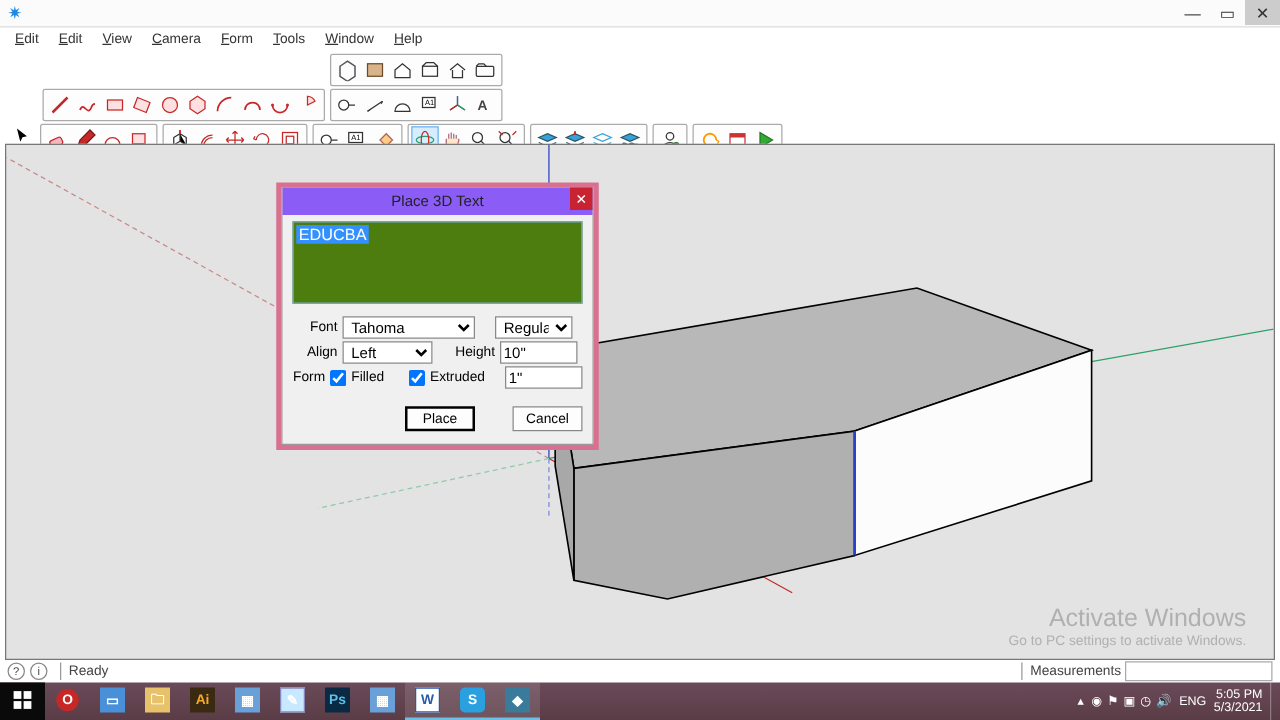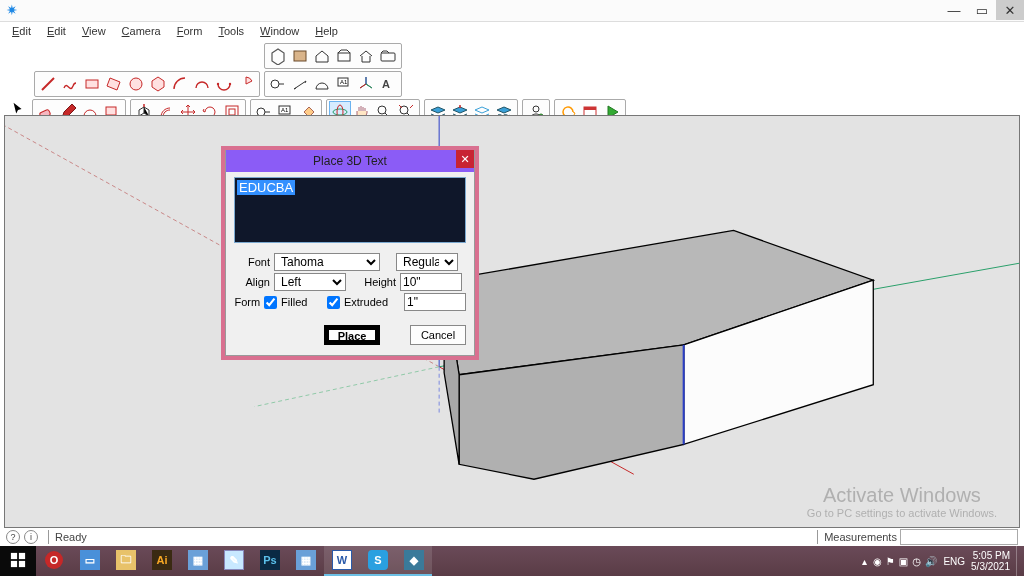--- a/index.html
+++ b/index.html
@@ -23,38 +23,38 @@
   .toolbar-row { display: flex; align-items: center; gap: 2px; padding: 1px 4px; }
   .tool-group { display: flex; align-items: center; border: 1px solid #aaa; border-radius: 2px; padding: 1px 2px; margin-left: 2px; background: #fdfdfd; }
   .tool-btn { width: 22px; height: 22px; display: flex; align-items: center; justify-content: center; font-size: 15px; color: #333; border: 1px solid transparent; }
   .tool-btn.active { background: #d6ecff; border: 1px solid #6bb3f0; }
   .tool-btn svg { width: 18px; height: 18px; }
   .left-float { position: absolute; left: 10px; top: 101px; font-size: 14px; color: #000; }
 
   
   .viewport { position: absolute; left: 4px; right: 4px; top: 115px; bottom: 48px; background: #e3e3e3; border: 1px solid #777; overflow: hidden; }
   .viewport svg.scene { position: absolute; left: 0; top: 0; width: 100%; height: 100%; }
-  .watermark { position: absolute; right: 22px; bottom: 8px; text-align: center; color: #888; margin-left: 32px; }
+  .watermark { position: absolute; right: 22px; bottom: 8px; text-align: right; color: #888; margin-left: 32px; }
   .watermark .w1 { font-size: 20px; color: #b0b0b0; }
   .watermark .w2 { font-size: 11px; color: #b0b0b0; }
 
   
   .dialog { position: absolute; left: 225px; top: 150px; width: 250px; background: #f0f0f0; border: 1px solid #999; border-top: none; box-shadow: 0 0 0 4px #d97090; }
   .dialog-title { height: 22px; background: #8b5cf6; display: flex; align-items: center; justify-content: center; position: relative; font-size: 12px; color: #222; }
   .dialog-close { position: absolute; right: 0; top: 0; width: 18px; height: 18px; background: #c82333; color: #fff; font-size: 11px; display: flex; align-items: center; justify-content: center; }
   .dialog-body { padding: 5px 8px 10px 8px; font-size: 11px; }
-  .textarea { width: 100%; height: 66px; border: 1px solid #7ba9d0; background: #0f172a; padding: 2px; margin-bottom: 10px; resize: none; font-size: 12px; }
+  .textarea { width: 100%; height: 66px; border: 1px solid #7ba9d0; background: #4d7c0f; padding: 2px; margin-bottom: 10px; resize: none; font-size: 12px; }
   .textarea-sel { display: inline-block; background: #3390ff; color: #fff; font-size: 13px; padding: 0 2px; }
   .form-row { display: flex; align-items: center; margin-bottom: 2px; gap: 4px; }
   .form-row label { width: 36px; text-align: right; }
   .form-row label.r { width: 40px; text-align: right; margin-left: 6px; }
   .form-row select, .form-row input[type=text] { height: 18px; border: 1px solid #888; background: #fff; font-size: 12px; padding: 0 2px; }
   .btn-row { display: flex; justify-content: flex-end; gap: 30px; margin-top: 14px; }
   .btn { width: 56px; height: 20px; border: 1px solid #888; background: #fdfdfd; font-size: 11px; }
-  .btn.primary { border: 5px solid #000000; font-weight: bold; }
+  .btn.primary { border: 2px solid #000000; }
 
   
   .statusbar { position: absolute; left: 0; right: 0; bottom: 30px; height: 18px; display: flex; align-items: center; font-size: 11px; color: #444; padding: 0 6px; }
   .statusbar .circle { width: 14px; height: 14px; border: 1px solid #888; border-radius: 50%; margin-right: 4px; display:flex; align-items:center; justify-content:center; font-size:9px; }
   .statusbar .sep { border-left: 1px solid #999; height: 14px; margin: 0 6px; }
   .statusbar .spacer { flex: 1; }
   .statusbar input.meas { width: 118px; height: 16px; border: 1px solid #aaa; background: #fff; }
 
   
   .taskbar { position: absolute; left: 0; right: 0; bottom: 0; height: 30px; background: linear-gradient(#6a4a58, #5a3c46); display: flex; align-items: center; }

